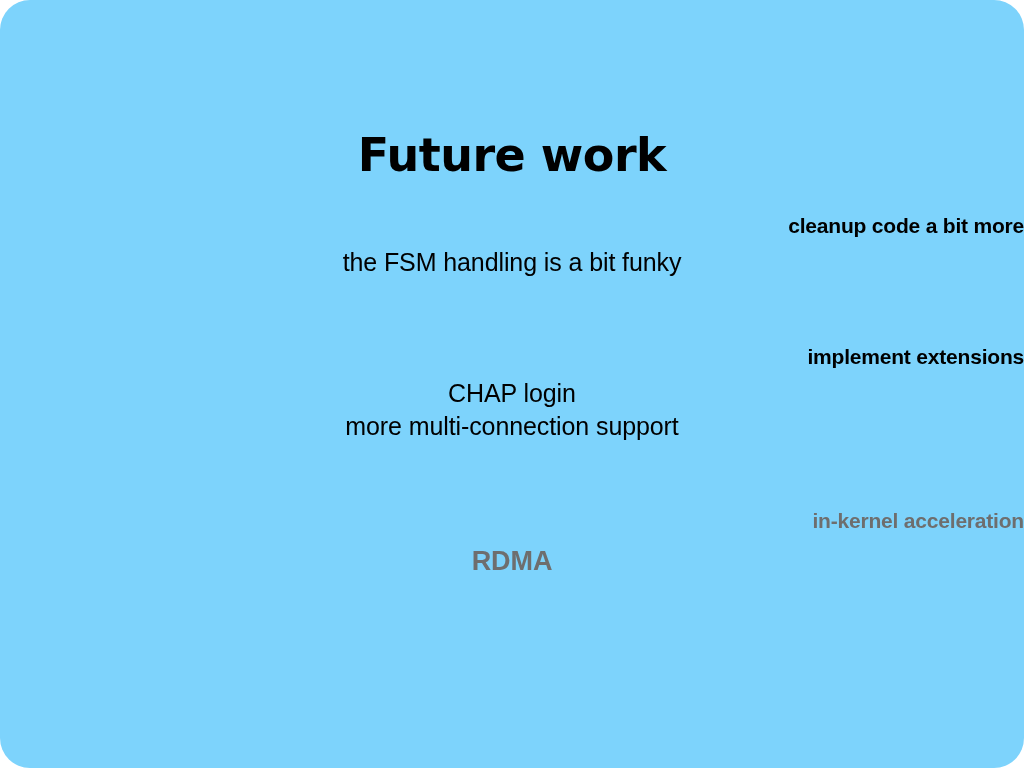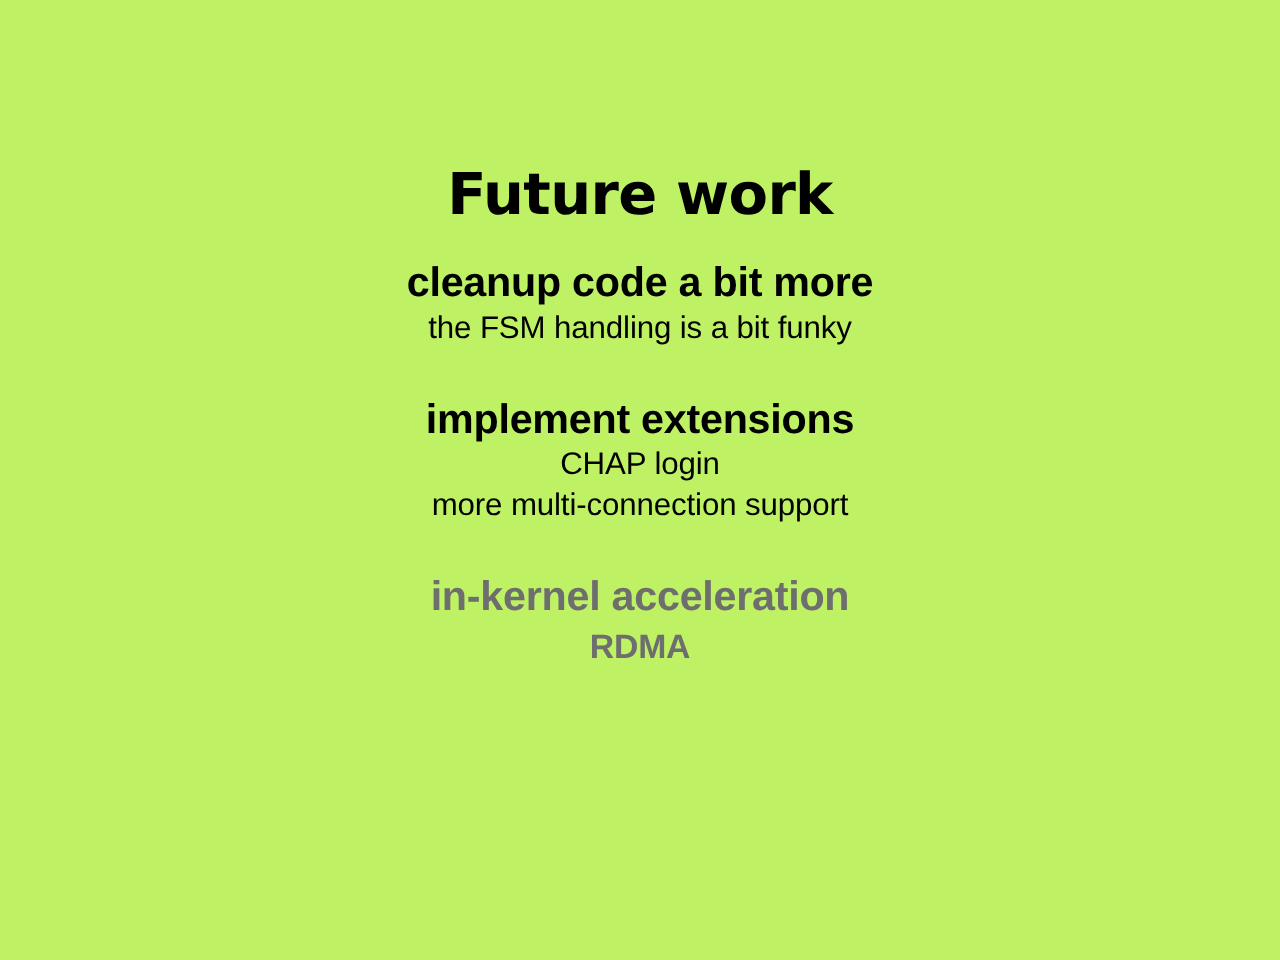--- a/index.html
+++ b/index.html
@@ -12,22 +12,23 @@
     height: 768px;
     background: #ffffff;
     font-family: "Liberation Sans", sans-serif;
     overflow: hidden;
   }
 
   .slide {
     position: relative;
     width: 1024px;
     height: 768px;
-    background: #bef264;
+    background: #7dd3fc;
     box-sizing: border-box;
+    border-radius: 30px;
   }
 
   .slide-title {
     position: absolute;
     top: 96px;
     left: 0;
     width: 1024px;
     text-align: center;
     font-family: "DejaVu Sans", sans-serif;
     font-weight: bold;
@@ -45,37 +46,38 @@
     width: 1024px;
     text-align: center;
   }
 
   .block {
     width: 100%;
     text-align: center;
   }
 
   .block + .block {
-    margin-top: 36px;
+    margin-top: 58px;
   }
 
   .line {
     display: block;
     width: 100%;
     text-align: center;
     color: #000000;
     font-family: "Liberation Sans", sans-serif;
     white-space: nowrap;
   }
 
   .line-lead {
-    font-size: 33px;
+    font-size: 21px;
     line-height: 40px;
     font-weight: 600;
     letter-spacing: -0.2px;
+    text-align: right;
   }
 
   .line-sub {
     font-size: 25px;
     line-height: 33px;
     font-weight: 400;
     letter-spacing: -0.1px;
   }
 
   .block-muted .line-lead,

